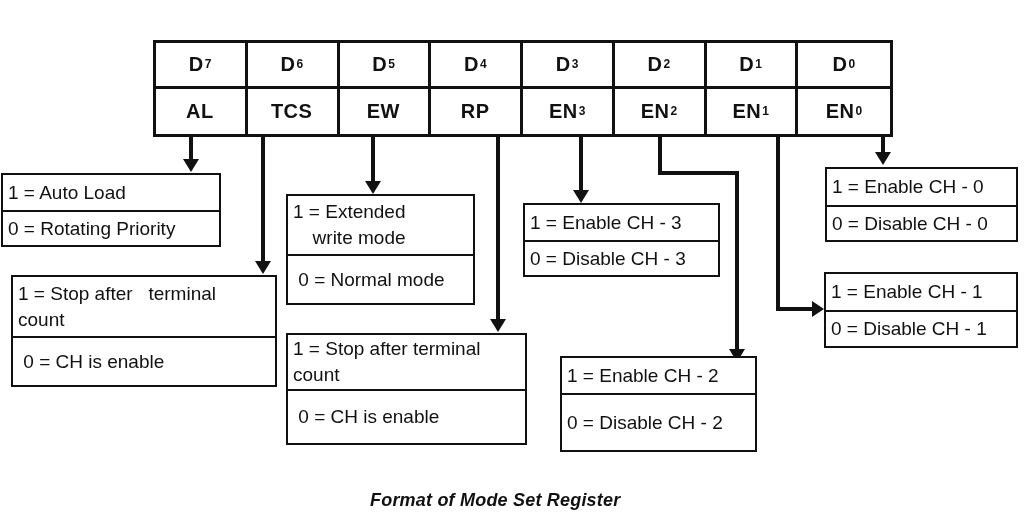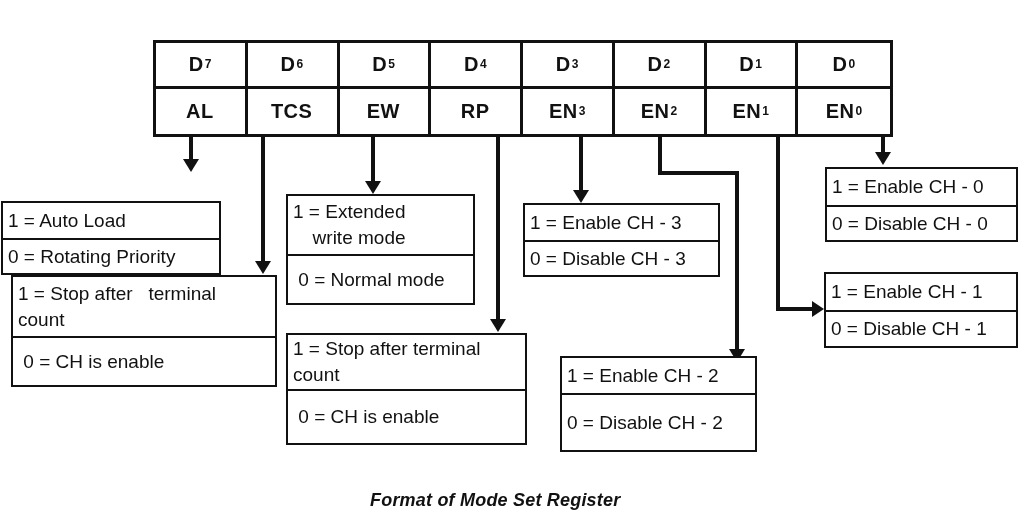--- a/index.html
+++ b/index.html
@@ -32,21 +32,21 @@
     border-top:8px solid transparent;border-bottom:8px solid transparent;
     border-left:12px solid #111;}
   
   .abox{
     position:absolute;border:2px solid #111;background:#fff;box-sizing:border-box;
     display:flex;flex-direction:column;font-size:19px;line-height:1.35;
   }
   .arow{display:flex;align-items:center;padding:1px 5px;white-space:pre-wrap;box-sizing:border-box;}
   .r1{border-bottom:2px solid #111;}
   .r2{flex:1;}
-  .box-al {left:1px;  top:173px;width:220px;height:74px;margin-top:28px;}  .box-al  .r1{height:37px;}
+  .box-al {left:1px;  top:173px;width:220px;height:74px;}  .box-al  .r1{height:37px;}
   .box-tcs{left:11px; top:275px;width:266px;height:112px;} .box-tcs .r1{height:61px;}
   .box-ew {left:286px;top:194px;width:189px;height:111px;} .box-ew  .r1{height:60px;text-align:right;}
   .box-rp {left:286px;top:333px;width:241px;height:112px;} .box-rp  .r1{height:56px;}
   .box-en3{left:523px;top:203px;width:197px;height:74px;justify-content:space-between;}  .box-en3 .r1{height:37px;}
   .box-en2{left:560px;top:356px;width:197px;height:96px;}  .box-en2 .r1{height:37px;}
   .box-en1{left:824px;top:272px;width:194px;height:76px;}  .box-en1 .r1{height:38px;}
   .box-en0{left:825px;top:167px;width:193px;height:75px;}  .box-en0 .r1{height:38px;}
   
   .title{
     position:absolute;left:370px;top:490px;font-weight:bold;font-size:18px;

